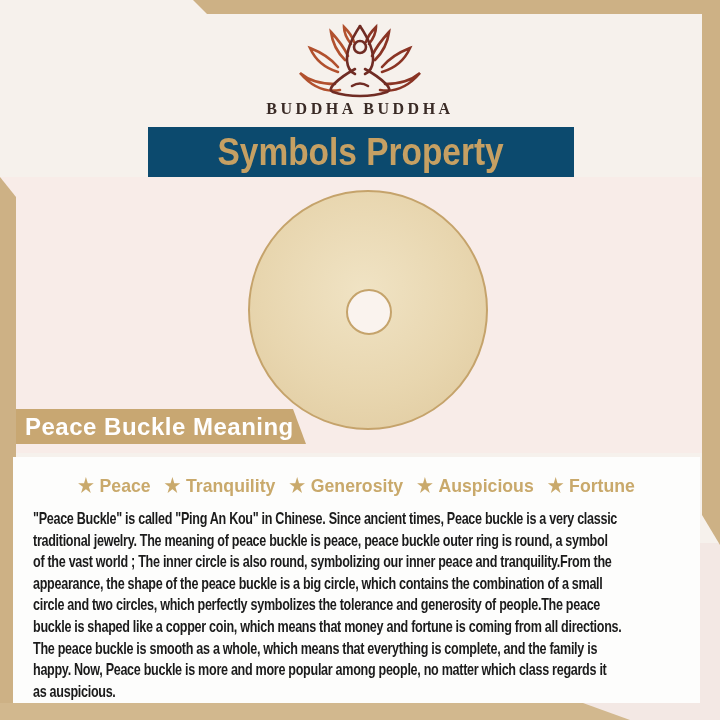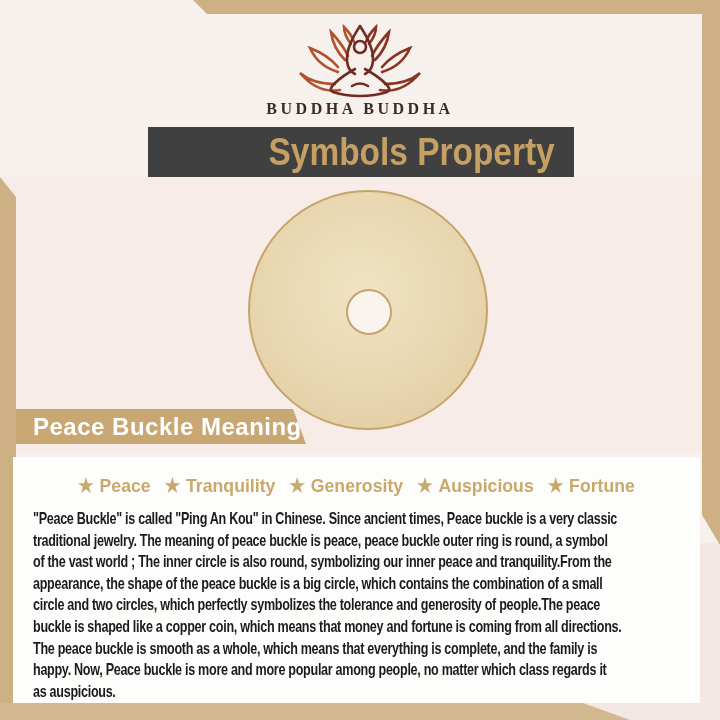--- a/index.html
+++ b/index.html
@@ -42,21 +42,21 @@
   }
   
   .logo-wrap{position:absolute;left:285px;top:22px;width:150px;height:78px;}
   .brand-wordmark{
     position:absolute;left:0;top:100px;width:720px;text-align:center;
     font-family:"Liberation Serif", serif;font-size:16px;font-weight:600;
     letter-spacing:3.5px;color:#3a2b26;
   }
   .title-band{
     position:absolute;left:148px;top:127px;width:426px;height:50px;
-    background:#404040;display:flex;align-items:center;justify-content:flex-end;
+    background:#0c4a6e;display:flex;align-items:center;justify-content:center;
   }
   .page-title{
     font-size:38px;font-weight:700;color:#c6a063;white-space:nowrap;
     transform:scaleX(0.88);transform-origin:center center;letter-spacing:0;
   }
   
   .disc{
     position:absolute;left:248px;top:190px;width:240px;height:240px;
     box-sizing:border-box;border:2px solid #c5a36b;border-radius:50%;
     background:radial-gradient(circle at 48% 42%, #f0e3c4 0%, #e8d6af 55%, #dfc99d 100%);
@@ -68,21 +68,21 @@
   }
   
   .ribbon{
     position:absolute;left:16px;top:409px;width:290px;height:35px;
     background:#c8a772;
     clip-path:polygon(0 0,277px 0,290px 35px,0 35px);
     display:flex;align-items:center;
   }
   .ribbon-label{
     color:#ffffff;font-size:24px;font-weight:700;letter-spacing:0.5px;
-    padding-left:17px;white-space:nowrap;
+    padding-left:9px;white-space:nowrap;
   }
   
   .content-panel{
     position:absolute;left:13px;top:457px;width:687px;height:246px;
     background:#fdfdfc;
   }
   .stars-row{
     position:absolute;left:0;top:17px;width:687px;
     display:flex;justify-content:center;gap:15px;
     color:#c9a96b;font-weight:700;font-size:19px;white-space:nowrap;

